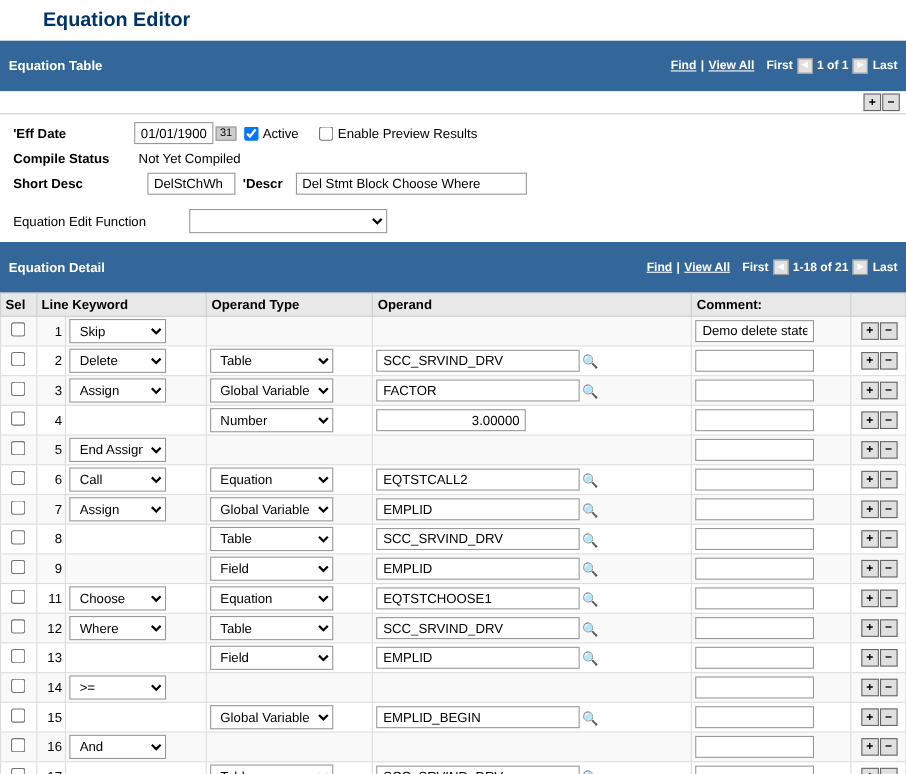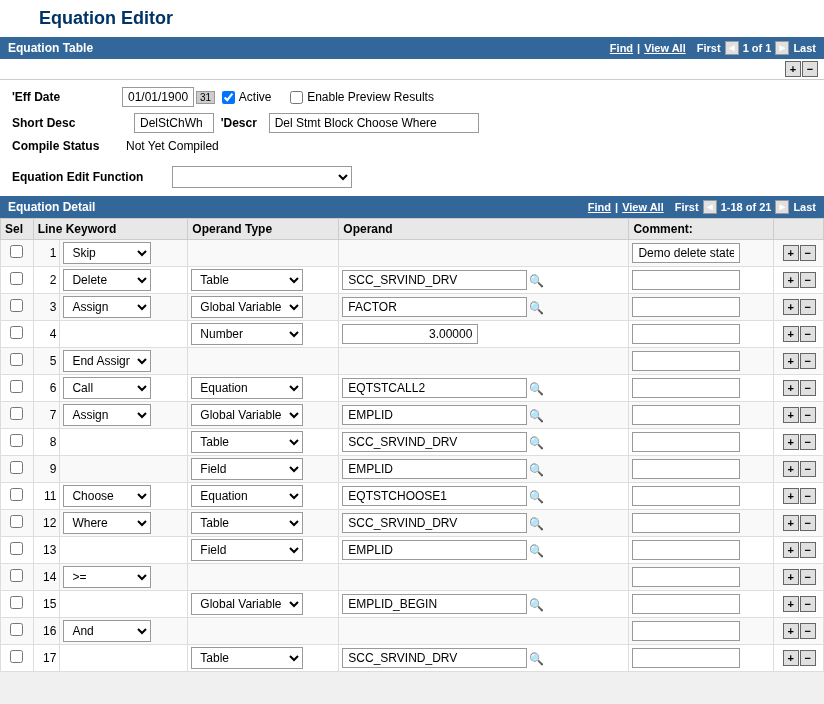--- a/index.html
+++ b/index.html
@@ -16,21 +16,21 @@
     .field-label { font-weight: bold; min-width: 110px; color: #000; }
     .field-value { color: #000; }
     .text-input { border: 1px solid #999; padding: 2px 5px; font-size: 12px; }
     .text-input-sm { width: 80px; }
     .text-input-lg { width: 220px; }
 
     
     .section-header {
       background: #336699;
       color: #fff;
-      padding: 4px 8px;
+      padding: 16px 8px;
       font-weight: bold;
       font-size: 12px;
       display: flex;
       justify-content: space-between;
       align-items: center;
     }
     .section-header-nav { display: flex; align-items: center; gap: 4px; font-size: 11px; }
     .section-header-nav a { color: #fff; text-decoration: underline; cursor: pointer; }
     .section-header-nav span { color: #fff; }
 
@@ -61,21 +61,21 @@
       background: #e0e0e0;
       cursor: pointer;
       font-size: 11px;
       font-weight: bold;
       color: #000;
       margin-left: 1px;
     }
 
     
     .eq-fn-row { display: flex; align-items: center; padding: 4px 12px; }
-    .eq-fn-label { font-weight: bold; min-width: 160px; }
+    .eq-fn-label { font-weight: normal; min-width: 160px; }
     .select-input { border: 1px solid #999; padding: 2px 4px; font-size: 12px; background: #fff; }
     .select-md { width: 180px; }
 
     
     .detail-table { width: 100%; border-collapse: collapse; font-size: 12px; }
     .detail-table thead tr th {
       background: #e8e8e8;
       border: 1px solid #ccc;
       padding: 3px 4px;
       text-align: left;
@@ -161,30 +161,30 @@
       <span>Active</span>
     </div>
     &nbsp;&nbsp;
     <div class="checkbox-wrap">
       <input type="checkbox" style="">
       <span>Enable Preview Results</span>
     </div>
   </div>
 
   <div class="field-row">
+    <span class="field-label">Compile Status</span>
+    <span class="compile-status">Not Yet Compiled</span>
+  </div>
+
+  <div class="field-row">
     <span class="field-label">Short Desc</span>
     <input type="text" class="text-input" value="DelStChWh" style="width: 80px; margin-left: 12px;">
     &nbsp;&nbsp;
     <span class="field-label" style="min-width:44px;">'Descr</span>
     <input type="text" class="text-input text-input-lg" value="Del Stmt Block Choose Where" style="width: 210px; margin-left: 4px;">
-  </div>
-
-  <div class="field-row">
-    <span class="field-label">Compile Status</span>
-    <span class="compile-status">Not Yet Compiled</span>
   </div>
 
   <div style="height:6px;"></div>
 
   <div class="eq-fn-row">
     <span class="eq-fn-label field-label">Equation Edit Function</span>
     <select class="select-input select-md">
       <option value=""></option>
     </select>
   </div>

